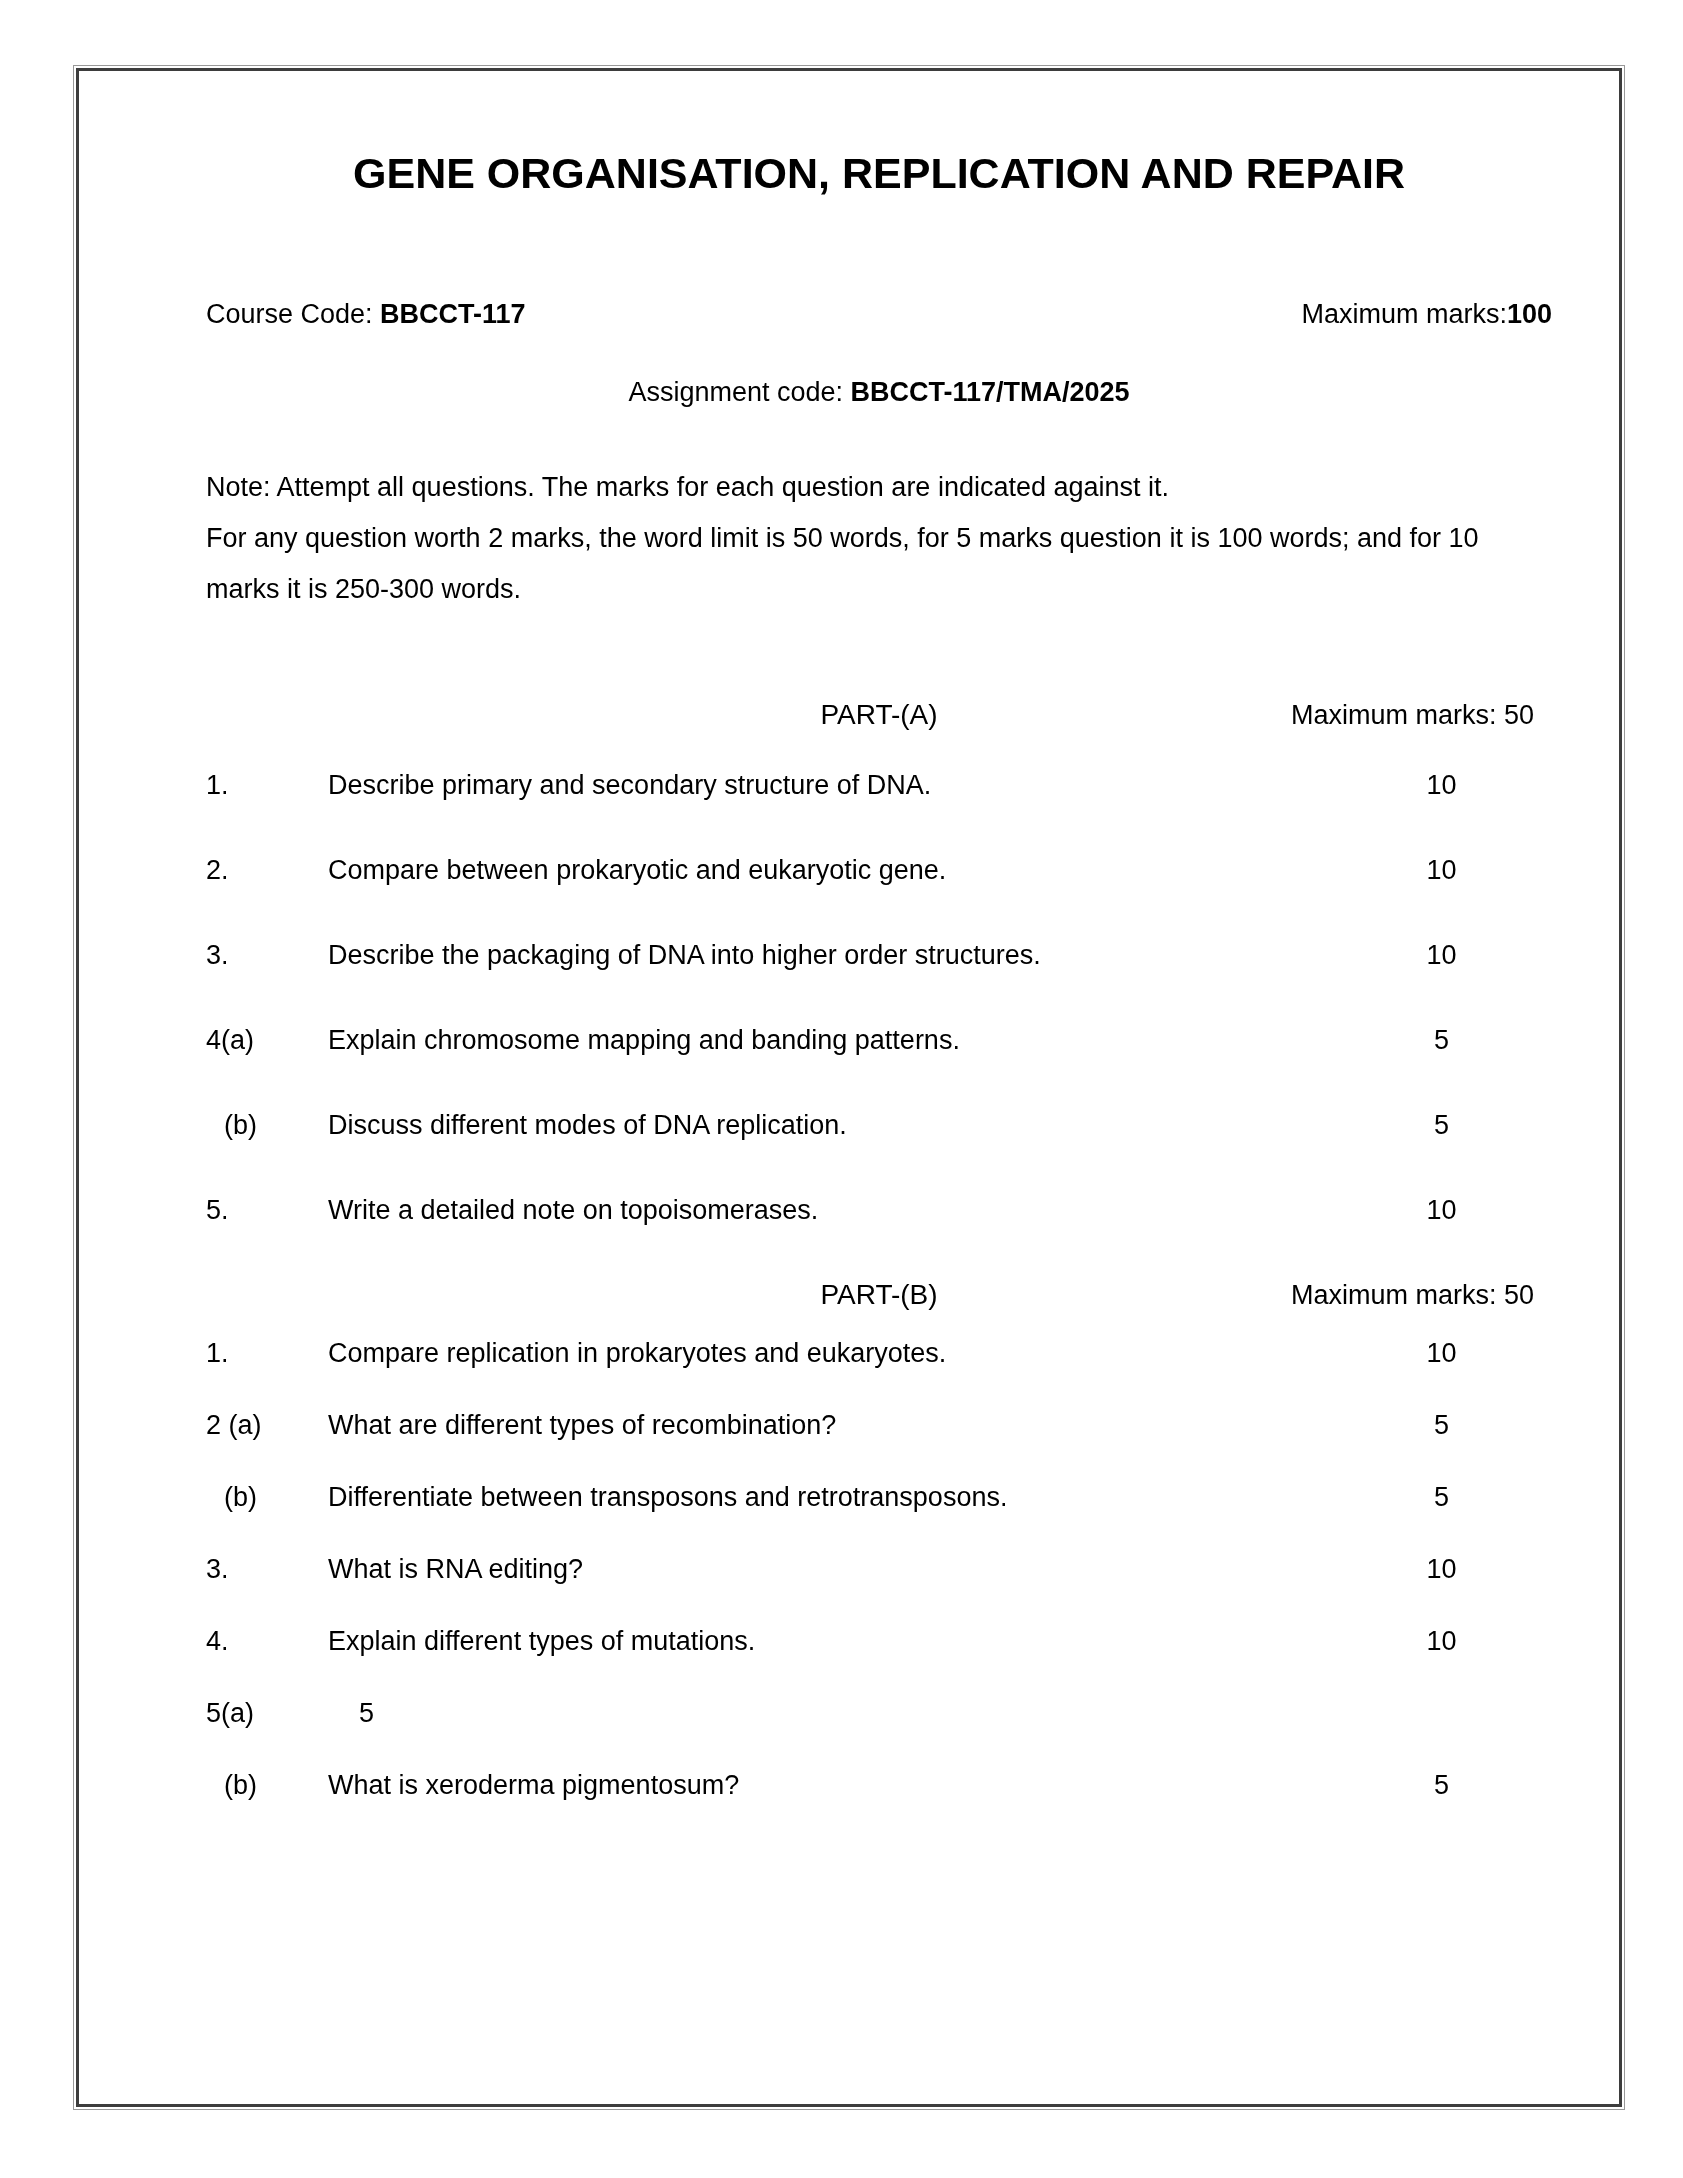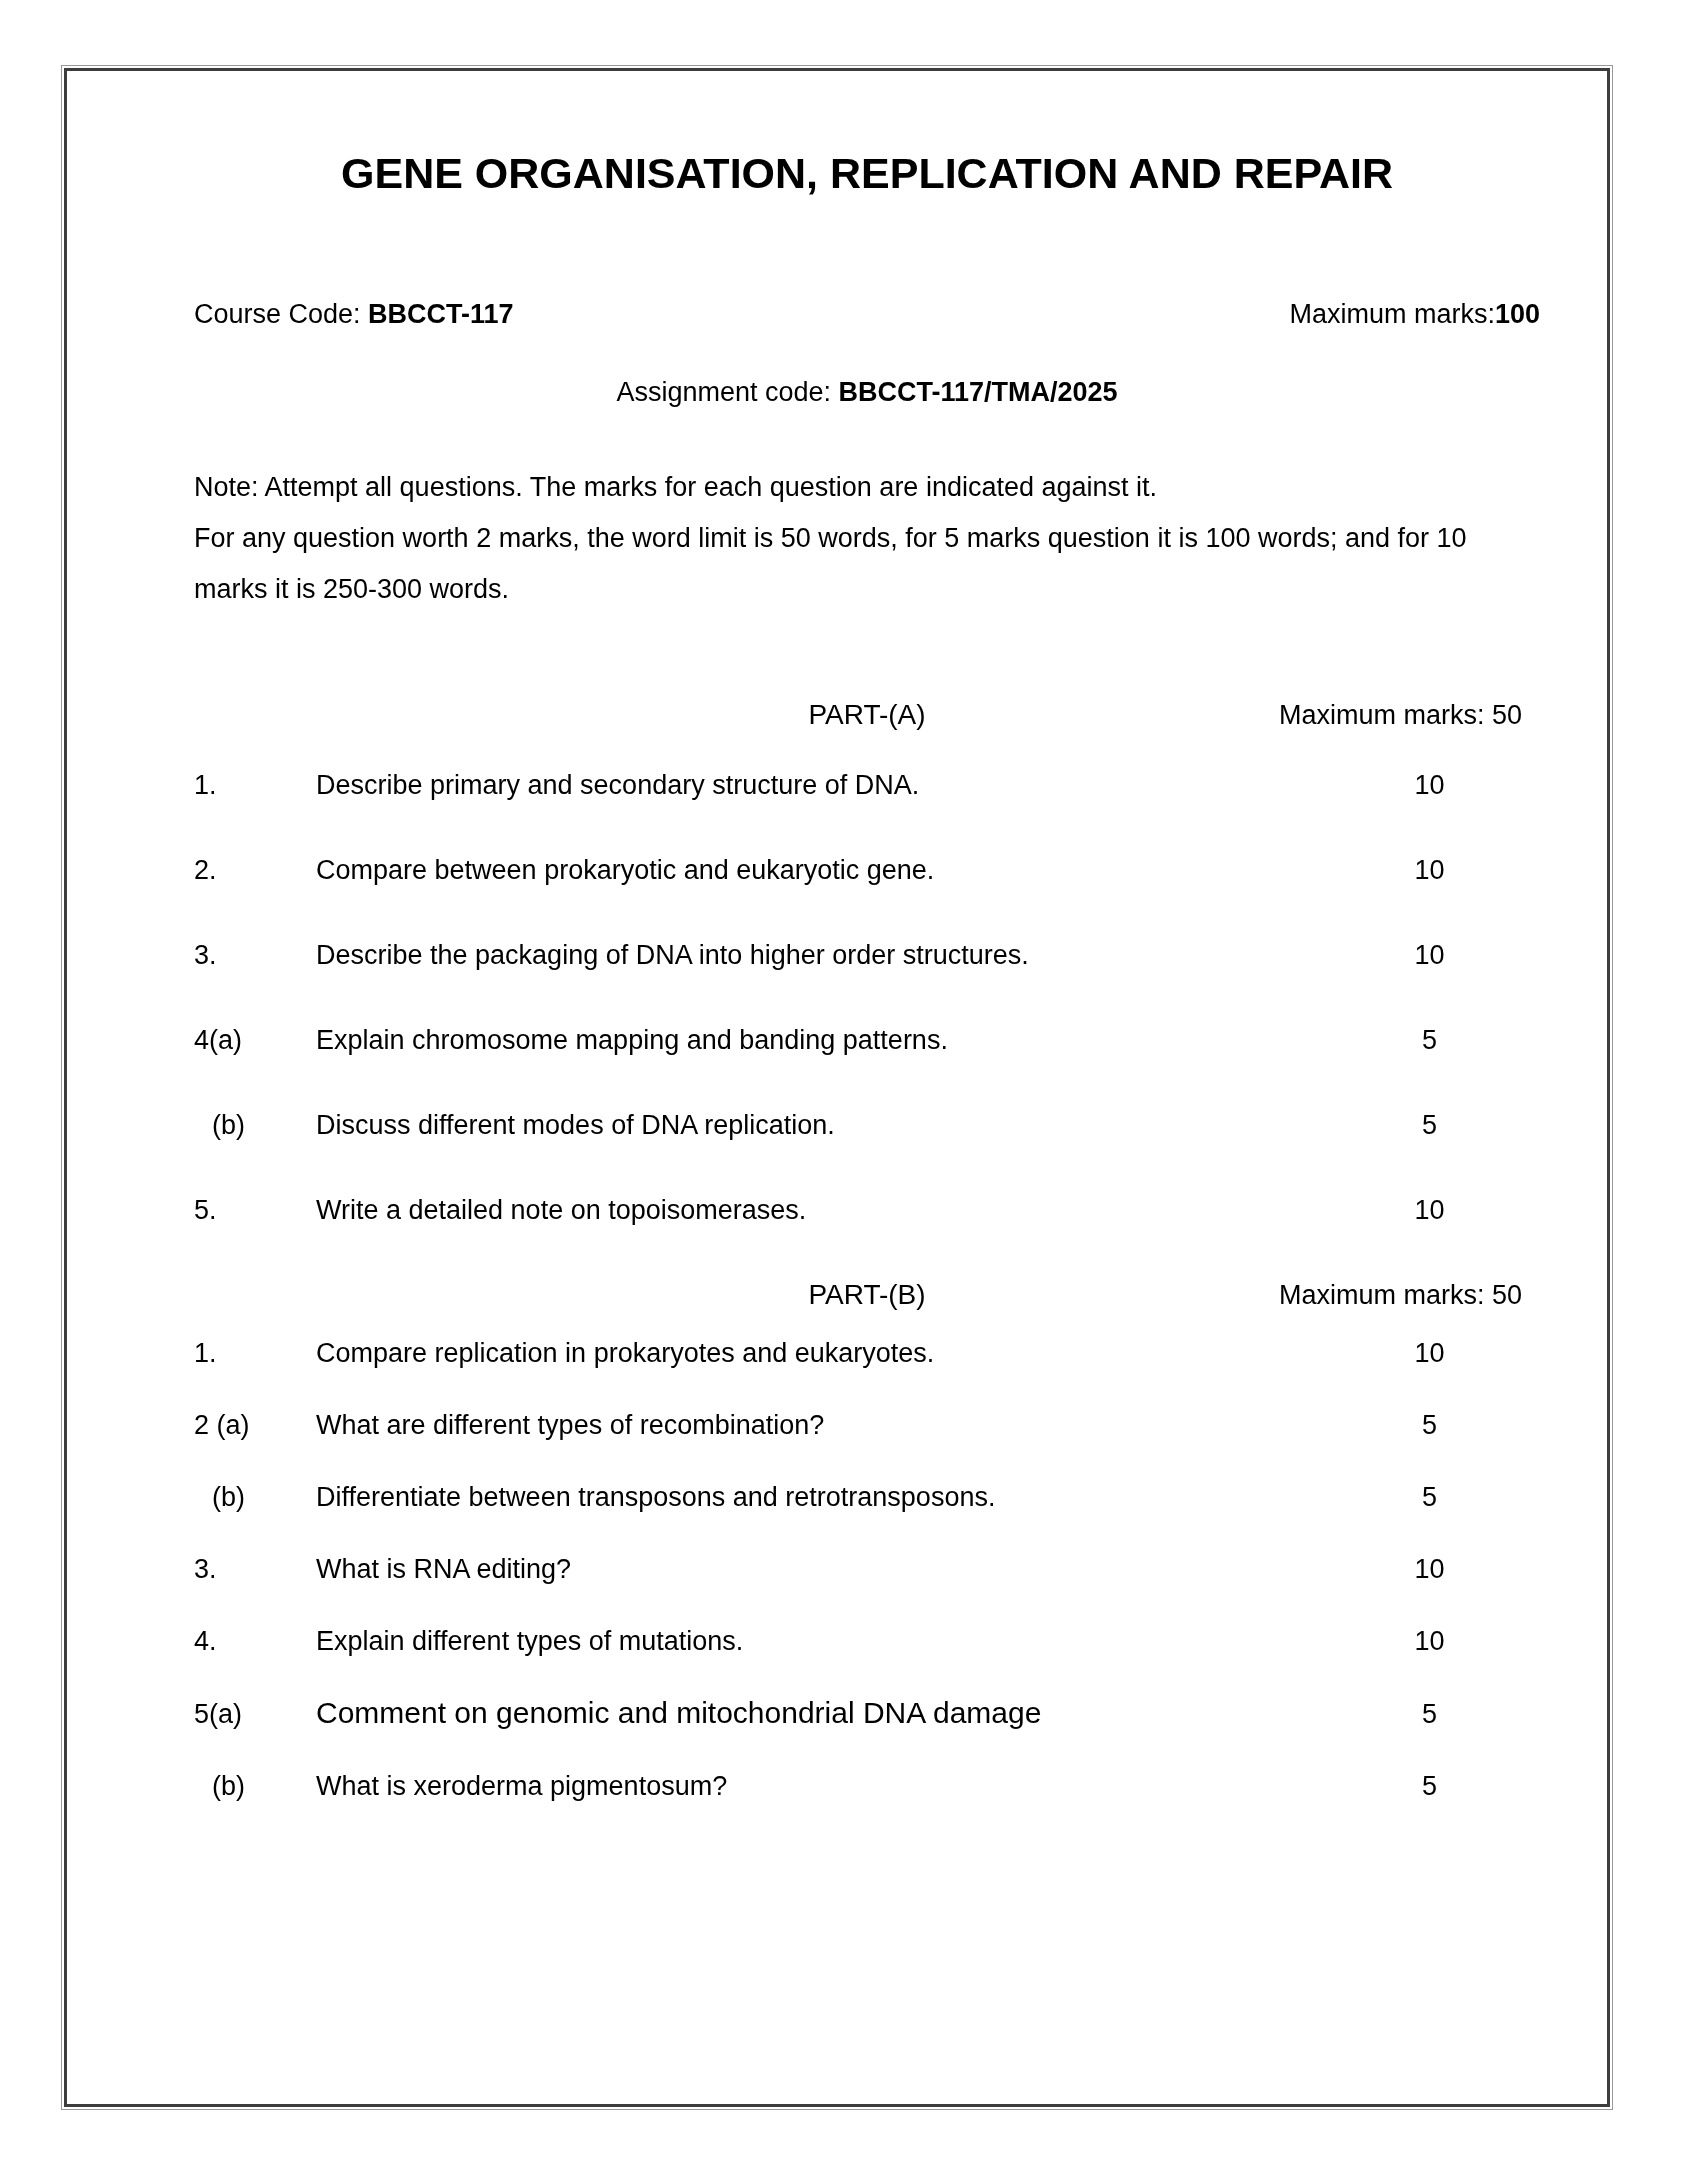--- a/index.html
+++ b/index.html
@@ -10,21 +10,21 @@
   .page {
     position: relative;
     width: 1683px;
     height: 2178px;
     background: #ffffff;
     font-family: "Liberation Sans", sans-serif;
     color: #000000;
   }
   .frame-outer {
     position: absolute;
-    left: 61px;
+    left: 73px;
     top: 65px;
     width: 1552px;
     height: 2045px;
     border: 1px solid #999999;
     box-sizing: border-box;
   }
   .frame-inner {
     position: absolute;
     left: 2px;
     top: 2px;
@@ -199,21 +199,20 @@
           <span class="q-text">What is RNA editing?</span>
           <span class="q-marks">10</span>
         </div>
         <div class="q-row">
           <span class="q-num">4.</span>
           <span class="q-text">Explain different types of mutations.</span>
           <span class="q-marks">10</span>
         </div>
         <div class="q-row larger">
           <span class="q-num">5(a)</span>
-          <span class="q-text">Comment on genomic and mitochondrial DNA damage</span>
           <span class="q-marks">5</span>
         </div>
         <div class="q-row indent">
           <span class="q-num">(b)</span>
           <span class="q-text">What is xeroderma pigmentosum?</span>
           <span class="q-marks">5</span>
         </div>
       </div>
 
     </div>

